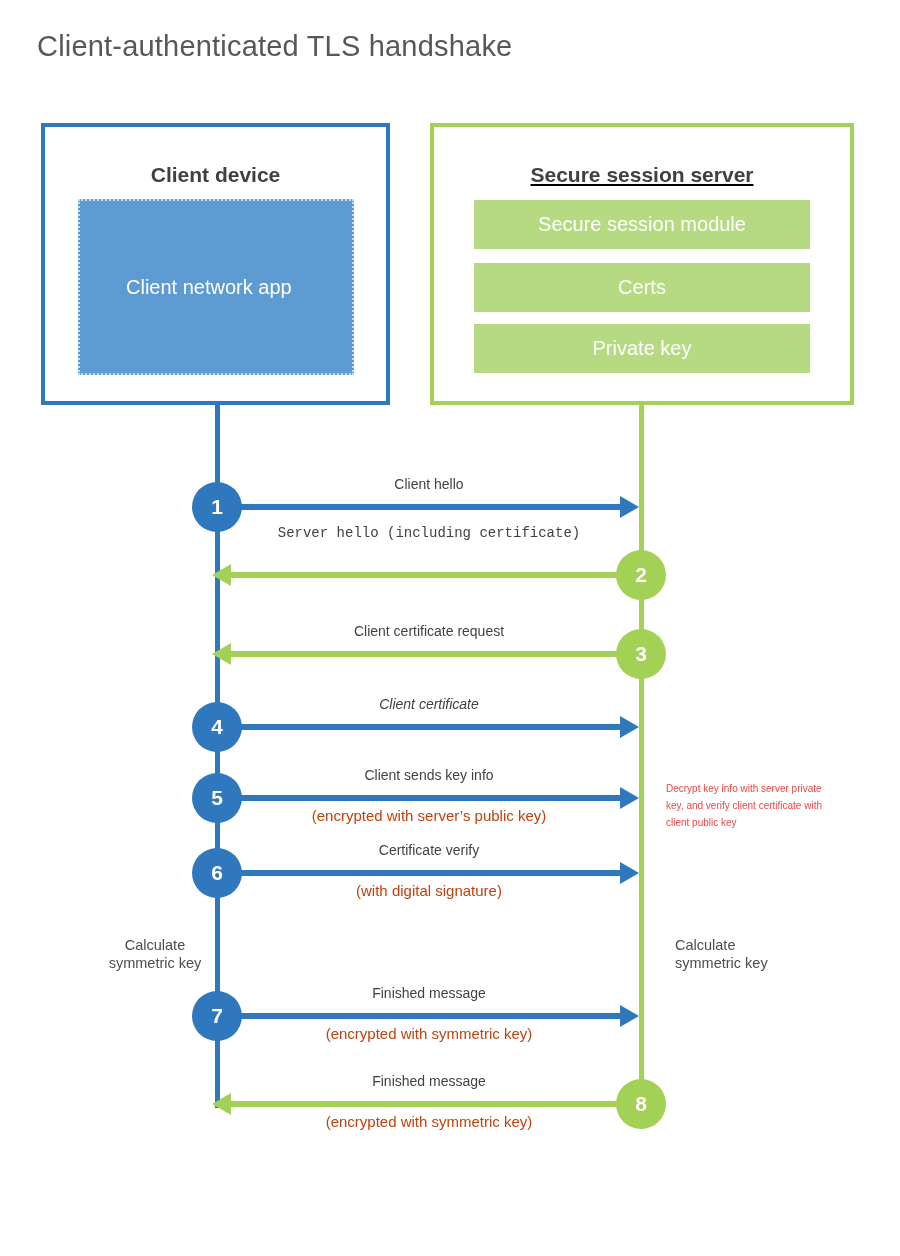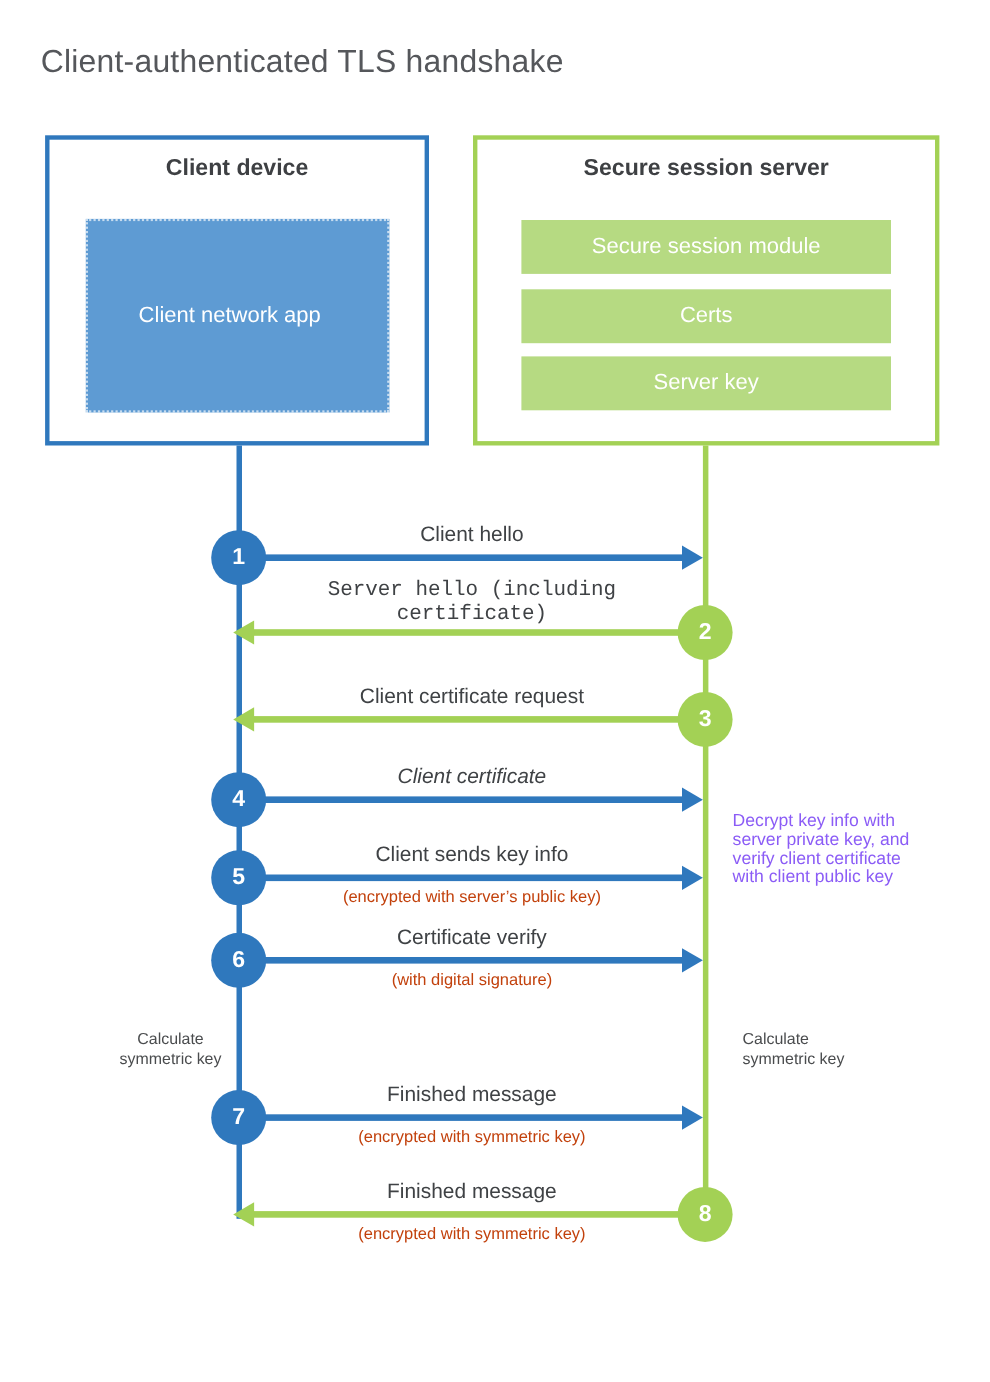--- a/index.html
+++ b/index.html
@@ -1,23 +1,23 @@
 <!DOCTYPE html>
 <html><head>
 <meta charset="utf-8">
 <style>
   html,body{margin:0;padding:0;background:#fff;}
   .canvas{position:relative;width:900px;height:1256px;background:#ffffff;overflow:hidden;
           font-family:"Liberation Sans","DejaVu Sans",sans-serif;}
   .page-title{position:absolute;left:37px;top:30px;font-size:29px;font-weight:300;
-              color:#55575b;letter-spacing:.2px;margin-top:10px;}
+              color:#55575b;letter-spacing:.2px;}
   .box{position:absolute;top:123px;height:282px;background:#fff;box-sizing:border-box;}
   .client-box{left:41px;width:349px;border:4px solid #2f78bd;}
-  .server-box{left:430px;width:424px;border:4px solid #a3d155;}
-  .box-title{margin-top:14px;text-align:center;font-size:21px;font-weight:bold;color:#3e4043;}
+  .server-box{left:430px;width:424px;border:4px solid #a3d155;text-decoration:underline;}
+  .box-title{margin-top:36px;text-align:center;font-size:21px;font-weight:bold;color:#3e4043;}
   .app-box{position:absolute;left:33px;top:72px;width:276px;height:176px;background:#5e9bd3;
            border:2px dotted rgba(255,255,255,.65);box-sizing:border-box;
            display:flex;align-items:center;justify-content:center;}
   .app-box span{display:block;width:180px;text-align:left;color:#fff;font-size:20px;line-height:27px;}
   .bar{position:absolute;left:40px;width:336px;height:49px;background:#b6da82;color:#fff;
        font-size:20px;text-align:center;line-height:49px;}
   .vline{position:absolute;width:5px;z-index:1;}
   .blue-line{left:215px;top:405px;height:703px;background:#2f78bd;}
   .green-line{left:639px;top:405px;height:699px;background:#a3d155;}
   .arrow-line{position:absolute;height:6px;z-index:2;}
@@ -25,25 +25,25 @@
   .arrow-line.green{background:#a3d155;}
   .arrow-head{position:absolute;width:0;height:0;z-index:2;
               border-top:11px solid transparent;border-bottom:11px solid transparent;}
   .arrow-head.right{border-left:19px solid #2f78bd;}
   .arrow-head.left{border-right:19px solid #a3d155;}
   .step-circle{position:absolute;width:50px;height:50px;border-radius:50%;z-index:3;
                color:#fff;font-size:21px;font-weight:bold;text-align:center;line-height:50px;}
   .step-circle.blue{background:#2f78bd;}
   .step-circle.green{background:#a3d155;}
   .msg-label{position:absolute;left:234px;width:390px;text-align:center;z-index:4;
-             font-size:19px;color:#3f4245;}
+             font-size:14px;color:#3f4245;}
   .msg-sub{position:absolute;left:234px;width:390px;text-align:center;z-index:4;
            font-size:15px;color:#c2410c;}
-  .note{position:absolute;left:666px;top:738px;width:164px;font-size:16px;
-        line-height:17px;color:#8b5cf6;}
+  .note{position:absolute;left:666px;top:780px;width:164px;font-size:10px;
+        line-height:17px;color:#ef4444;}
   .calc{position:absolute;top:937px;width:110px;font-size:14.5px;line-height:17.5px;color:#4a4c4e;}
   .calc-left{left:100px;text-align:center;}
   .calc-right{left:675px;text-align:left;}
 </style>
 </head>
 <body>
 
 <div class="canvas">
 
   <div class="page-title">Client-authenticated TLS handshake</div>
@@ -52,21 +52,21 @@
     <div class="box-title">Client device</div>
     <div class="app-box">
       <span>Client network app</span>
     </div>
   </div>
 
   <div class="box server-box">
     <div class="box-title">Secure session server</div>
     <div class="bar" style="top:136px">Certs</div>
     <div class="bar" style="top:73px">Secure session module</div>
-    <div class="bar" style="top:197px">Server key</div>
+    <div class="bar" style="top:197px">Private key</div>
   </div>
 
   <div class="vline blue-line"></div>
   <div class="vline green-line"></div>
 
   <div id="steps">
       <div class="step-circle blue" style="left: 192px; top: 482px;">1</div>
       <div class="arrow-line blue" style="left: 217px; top: 504px; width: 403px;"></div>
       <div class="arrow-head right" style="left: 620px; top: 496px;"></div>
       <div class="msg-label" style="top: 476px;">Client hello</div>

